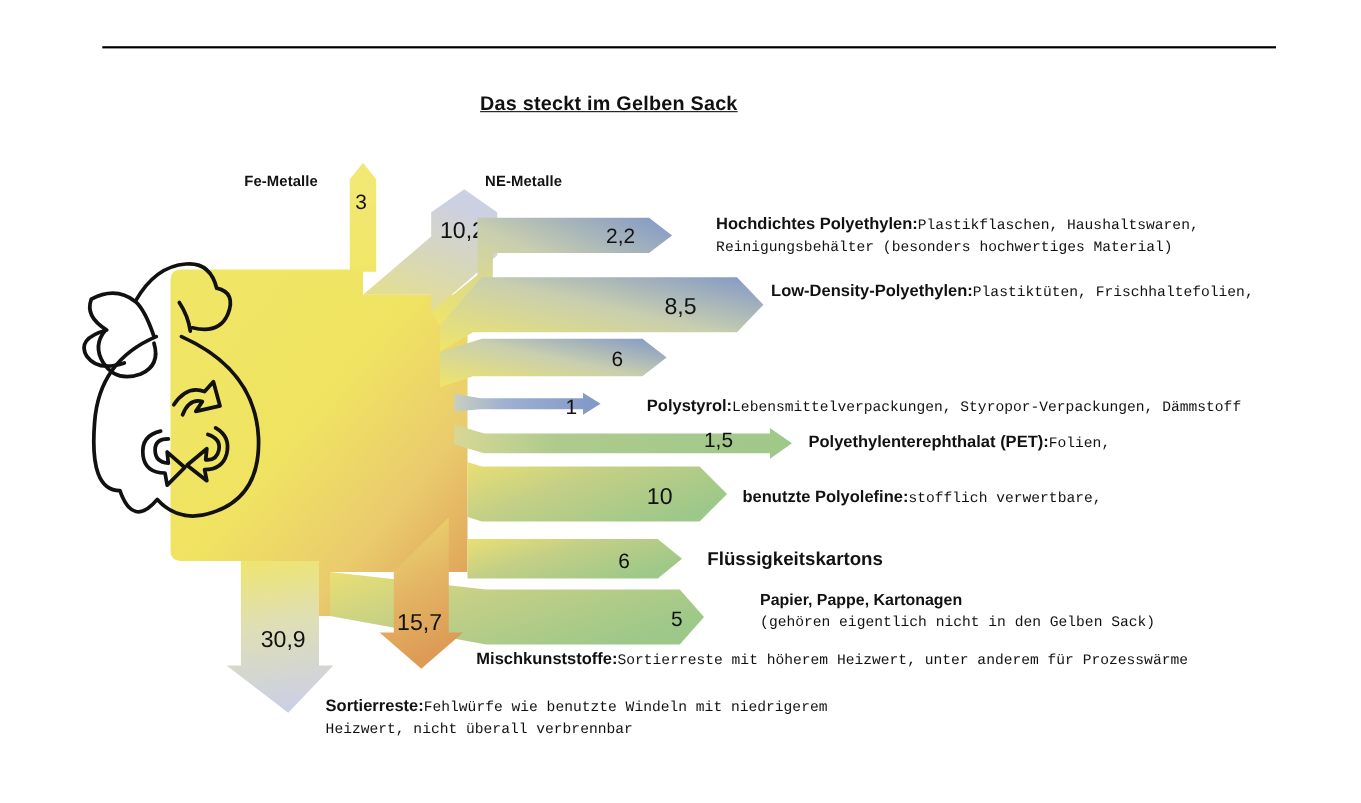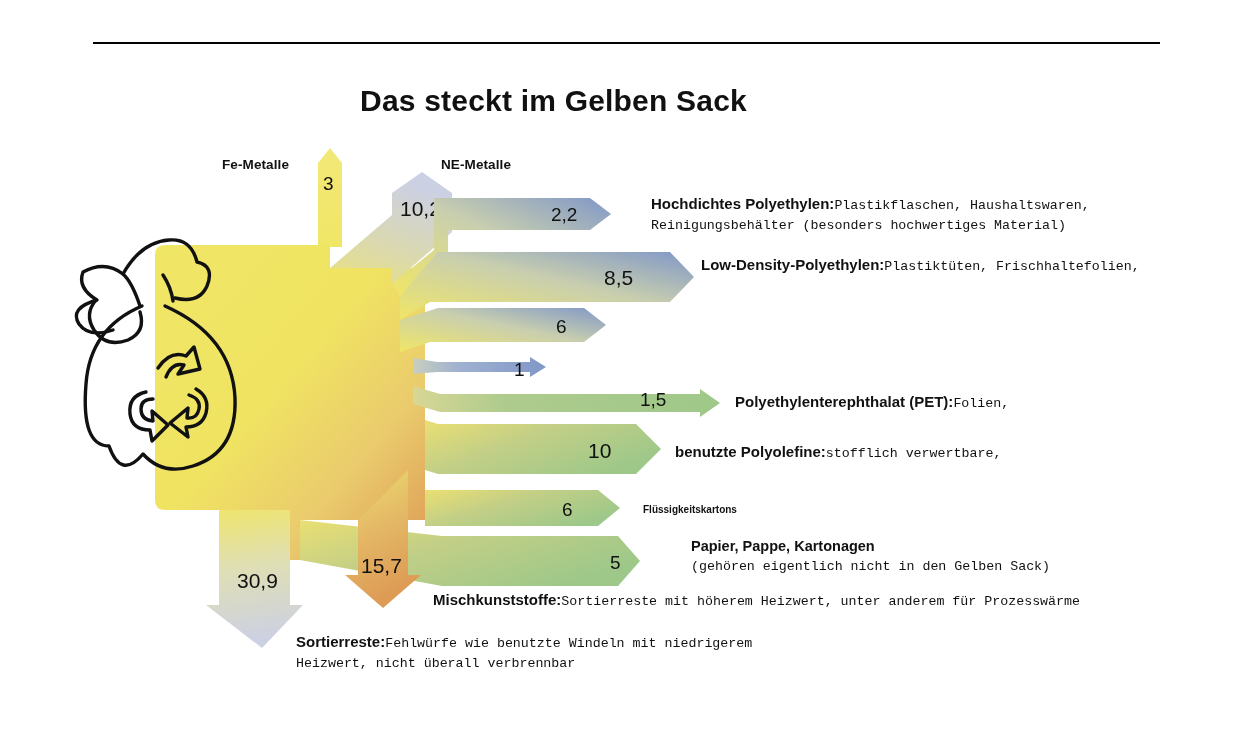--- a/index.html
+++ b/index.html
@@ -1,21 +1,21 @@
 <!DOCTYPE html>
 <html><head>
 <meta charset="utf-8">
 <style>
   html,body{margin:0;padding:0;background:#ffffff;}
   body{width:1237px;height:730px;overflow:hidden;
        font-family:"Liberation Sans",sans-serif;color:#111;}
   #stage{position:relative;width:1237px;height:730px;}
   .rule{position:absolute;left:93px;top:42px;width:1067px;height:2px;background:#000;}
   .title{position:absolute;left:0;top:84px;width:1107px;text-align:center;
-         font-size:30px;font-weight:bold;letter-spacing:.2px;}
+         font-size:18px;font-weight:bold;letter-spacing:.2px;text-decoration:underline;}
   svg.flow{position:absolute;left:0;top:0;width:1237px;height:730px;}
   .num{font-family:"Liberation Sans",sans-serif;font-size:19px;font-weight:400;fill:#111;}
   .num.big{font-size:21px;}
   .cat{position:absolute;font-size:13.5px;font-weight:bold;letter-spacing:.1px;white-space:nowrap;}
   .lbl{position:absolute;font-size:13.5px;line-height:20px;}
   .lbl b{font-family:"Liberation Sans",sans-serif;font-weight:bold;font-size:15px;}
   .lbl span.d{font-family:"Liberation Mono",monospace;font-size:13.3px;}
   .lbl .ind{display:block;}
 </style>
 </head>
@@ -158,31 +158,34 @@
   <div class="lbl" style="left:651px;top:194px;">
     <b>Hochdichtes Polyethylen:</b><span class="d">Plastikflaschen, Haushaltswaren,</span>
     <span class="d ind">Reinigungsbehälter (besonders hochwertiges Material)</span>
   </div>
 
   <div class="lbl" style="left:701px;top:255px;">
     <b>Low-Density-Polyethylen:</b><span class="d">Plastiktüten, Frischhaltefolien,</span>
   </div>
 
 
+  <div class="lbl" style="left:588px;top:360px;">
+    <b>Polystyrol:</b><span class="d">Lebensmittelverpackungen, Styropor-Verpackungen, Dämmstoff</span>
+  </div>
 
   <div class="lbl" style="left:735px;top:392px;">
     <b>Polyethylenterephthalat (PET):</b><span class="d">Folien,</span>
   </div>
 
   <div class="lbl" style="left:675px;top:442px;">
     <b>benutzte Polyolefine:</b><span class="d">stofflich verwertbare,</span>
   </div>
 
   <div class="lbl" style="left:643px;top:499px;">
-    <b style="font-size:10px;">Flüssigkeitskartons</b>
+    <b style="font-size:17px;">Flüssigkeitskartons</b>
   </div>
 
   <div class="lbl" style="left:433px;top:590px;">
     <b>Mischkunststoffe:</b><span class="d">Sortierreste mit höherem Heizwert, unter anderem für Prozesswärme</span>
   </div>
 
   <div class="lbl" style="left:691px;top:536px;">
     <b style="font-size:14.5px;">Papier, Pappe, Kartonagen</b>
     <span class="d ind">(gehören eigentlich nicht in den Gelben Sack)</span>
   </div>

